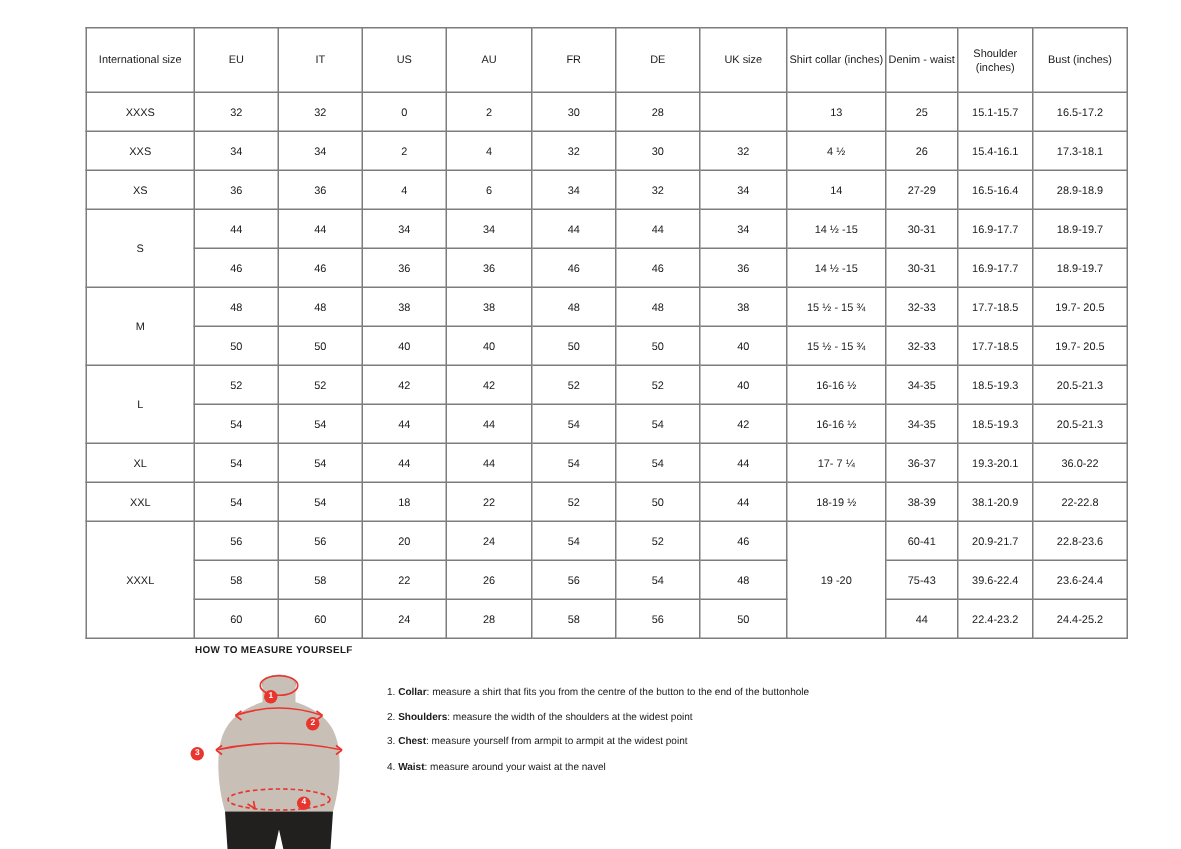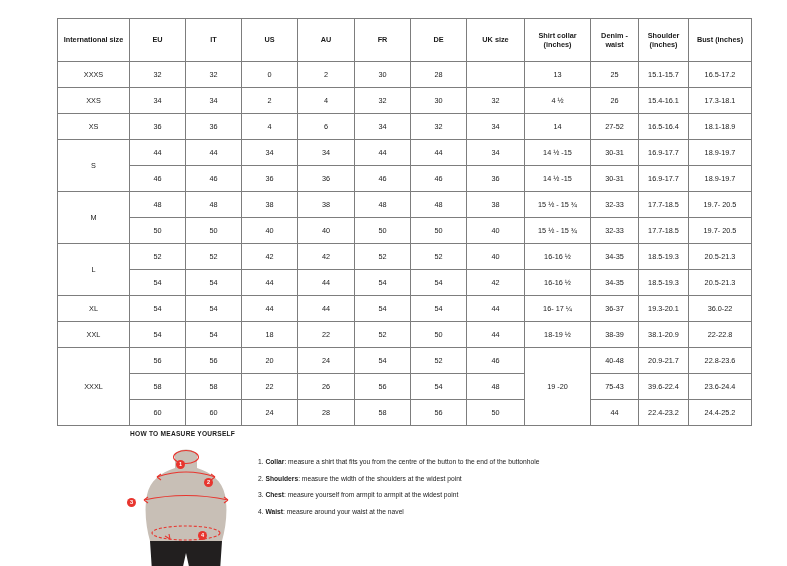--- a/index.html
+++ b/index.html
@@ -41,21 +41,20 @@
     text-align: center;
     vertical-align: middle;
     height: 25px;
     padding: 0 1px;
     color: #1a1a1a;
     line-height: 1.25;
   }
   table.size-table thead th {
     height: 42px;
     font-size: 7.3px;
-    font-weight: bold;
   }
   .col-intl { width: 72px; }
   .col-eu { width: 56px; }
   .col-it { width: 56px; }
   .col-us { width: 56px; }
   .col-au { width: 57px; }
   .col-fr { width: 56px; }
   .col-de { width: 56px; }
   .col-uk { width: 58px; }
   .col-collar { width: 66px; }
@@ -188,23 +187,23 @@
           <tr>
             <td>XS</td>
             <td>36</td>
             <td>36</td>
             <td>4</td>
             <td>6</td>
             <td>34</td>
             <td>32</td>
             <td>34</td>
             <td>14</td>
-            <td>27-52</td>
+            <td>27-29</td>
             <td>16.5-16.4</td>
-            <td>18.1-18.9</td>
+            <td>28.9-18.9</td>
           </tr>
           <tr>
             <td rowspan="2">S</td>
             <td>44</td>
             <td>44</td>
             <td>34</td>
             <td>34</td>
             <td>44</td>
             <td>44</td>
             <td>34</td>
@@ -282,21 +281,21 @@
           </tr>
           <tr>
             <td>XL</td>
             <td>54</td>
             <td>54</td>
             <td>44</td>
             <td>44</td>
             <td>54</td>
             <td>54</td>
             <td>44</td>
-            <td>16- 17 ¼</td>
+            <td>17- 7 ¼</td>
             <td>36-37</td>
             <td>19.3-20.1</td>
             <td>36.0-22</td>
           </tr>
           <tr>
             <td>XXL</td>
             <td>54</td>
             <td>54</td>
             <td>18</td>
             <td>22</td>
@@ -311,21 +310,21 @@
           <tr>
             <td rowspan="3">XXXL</td>
             <td>56</td>
             <td>56</td>
             <td>20</td>
             <td>24</td>
             <td>54</td>
             <td>52</td>
             <td>46</td>
             <td rowspan="3">19 -20</td>
-            <td>40-48</td>
+            <td>60-41</td>
             <td>20.9-21.7</td>
             <td>22.8-23.6</td>
           </tr>
           <tr>
             <td>58</td>
             <td>58</td>
             <td>22</td>
             <td>26</td>
             <td>56</td>
             <td>54</td>

